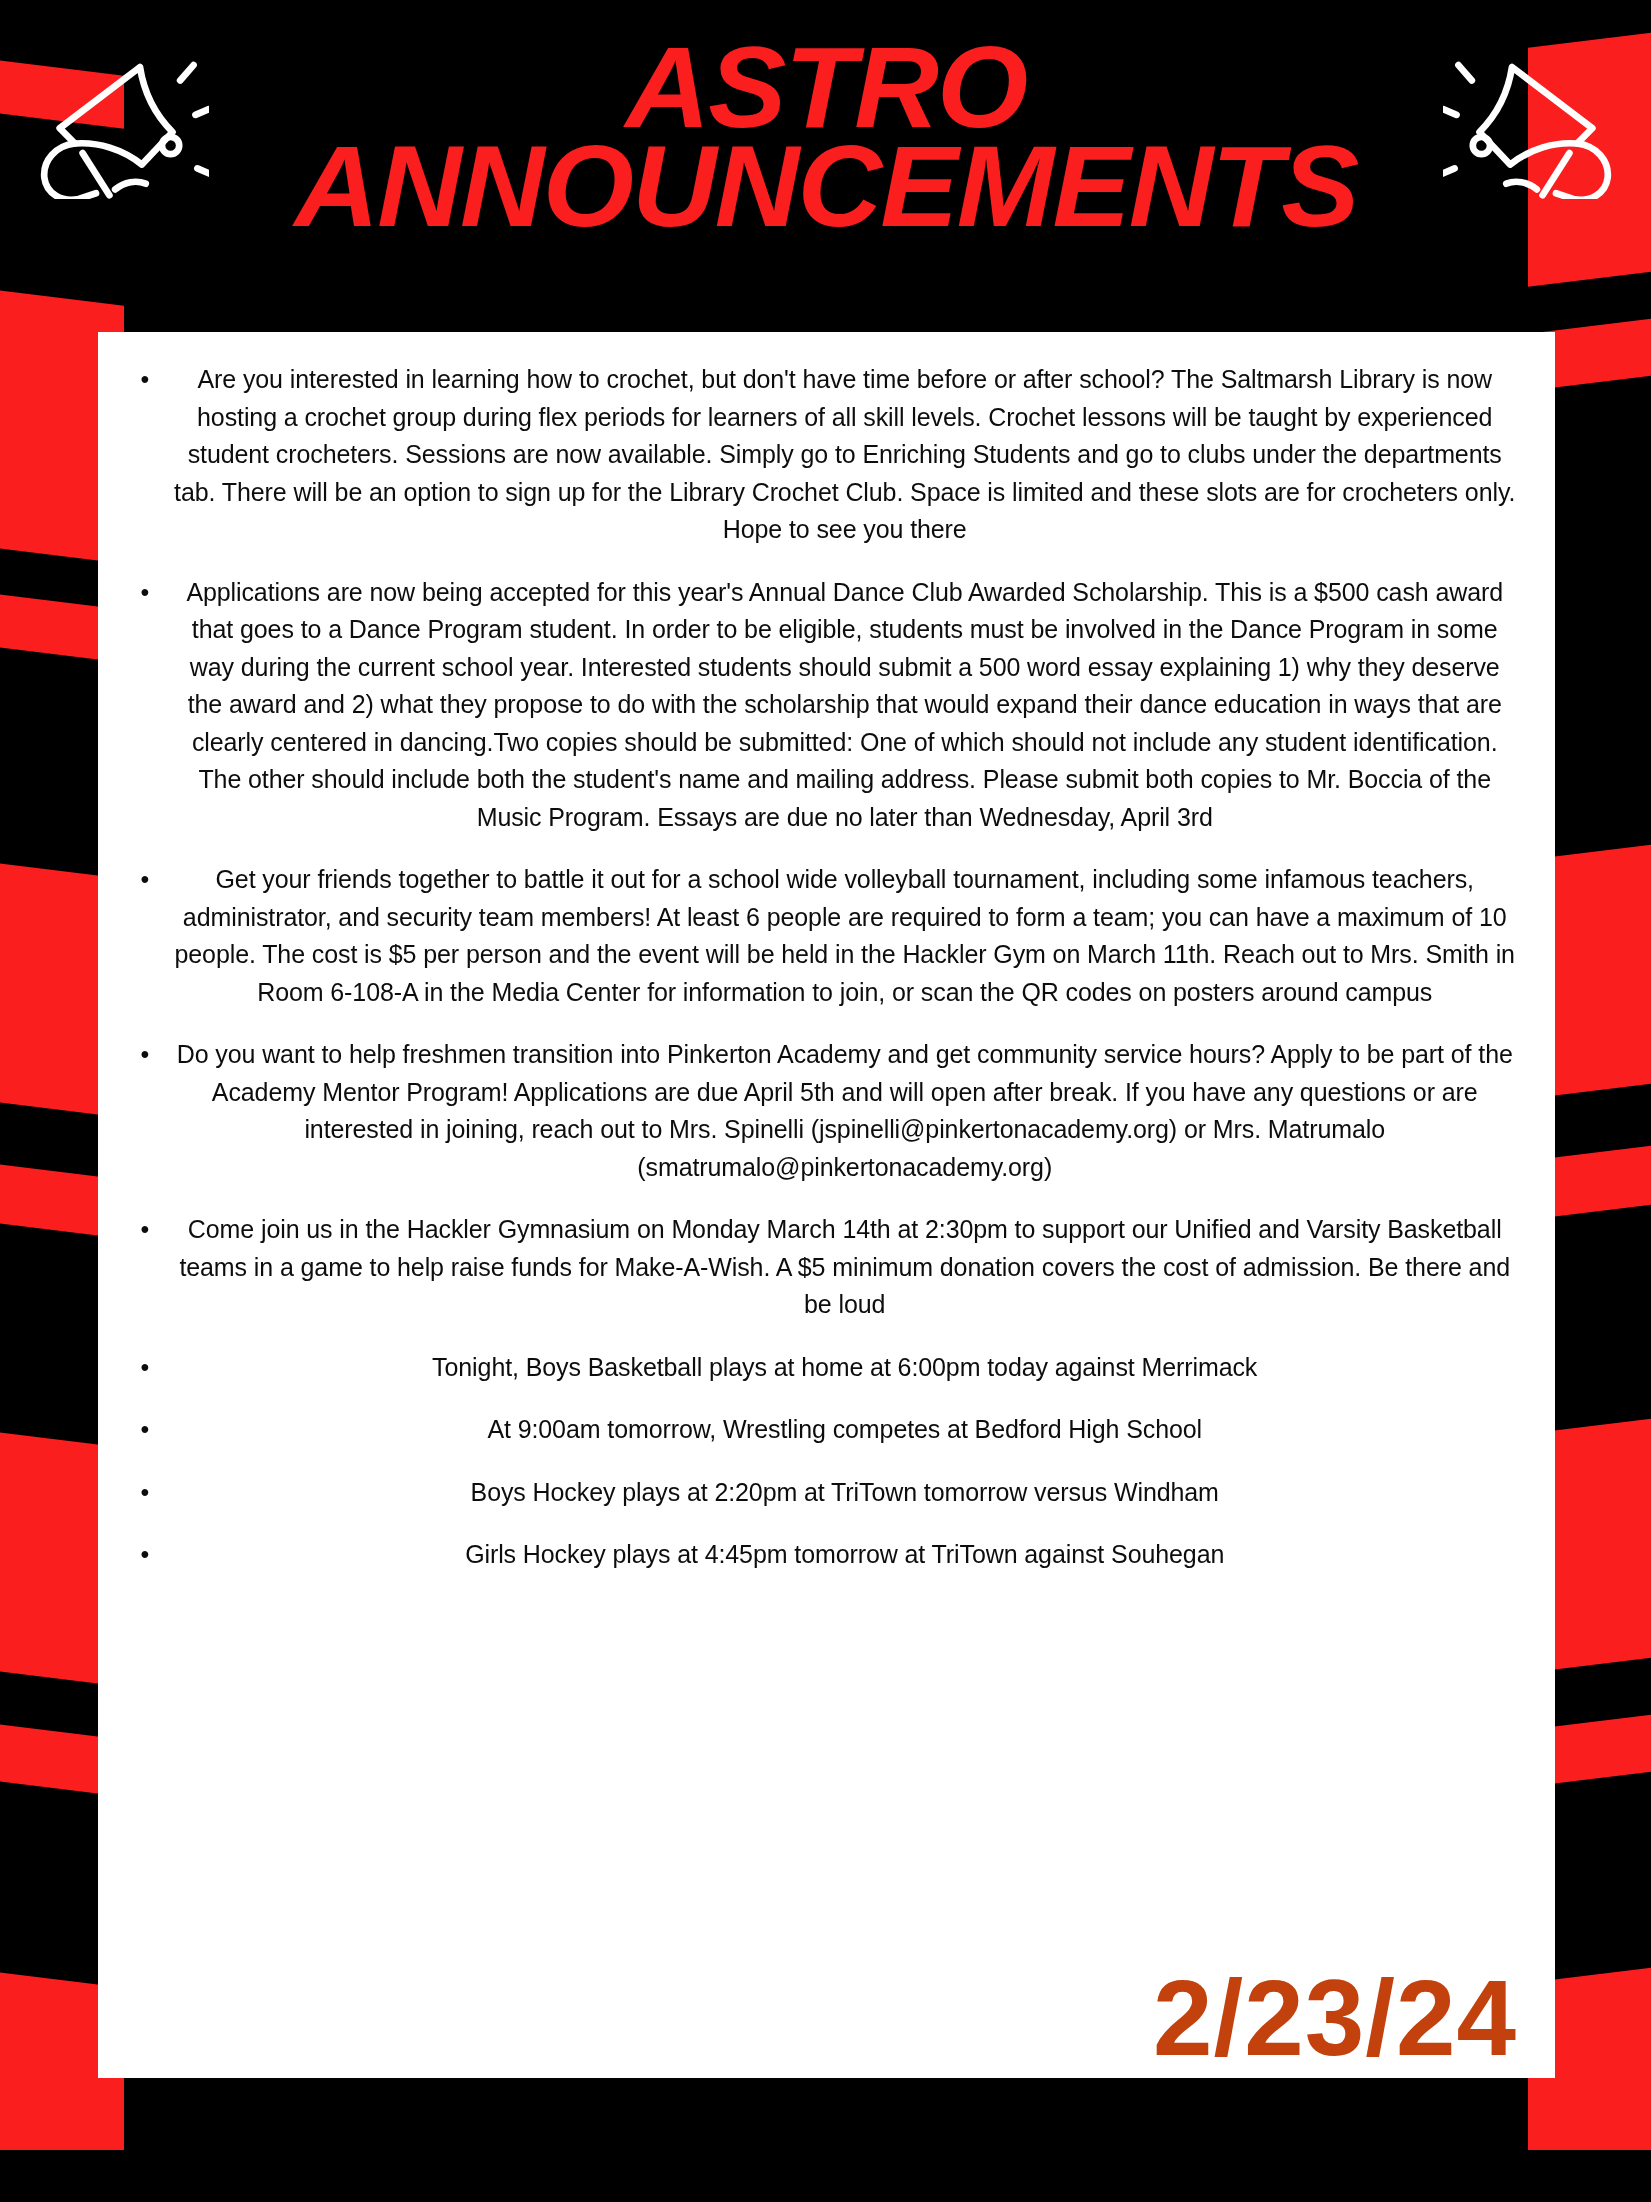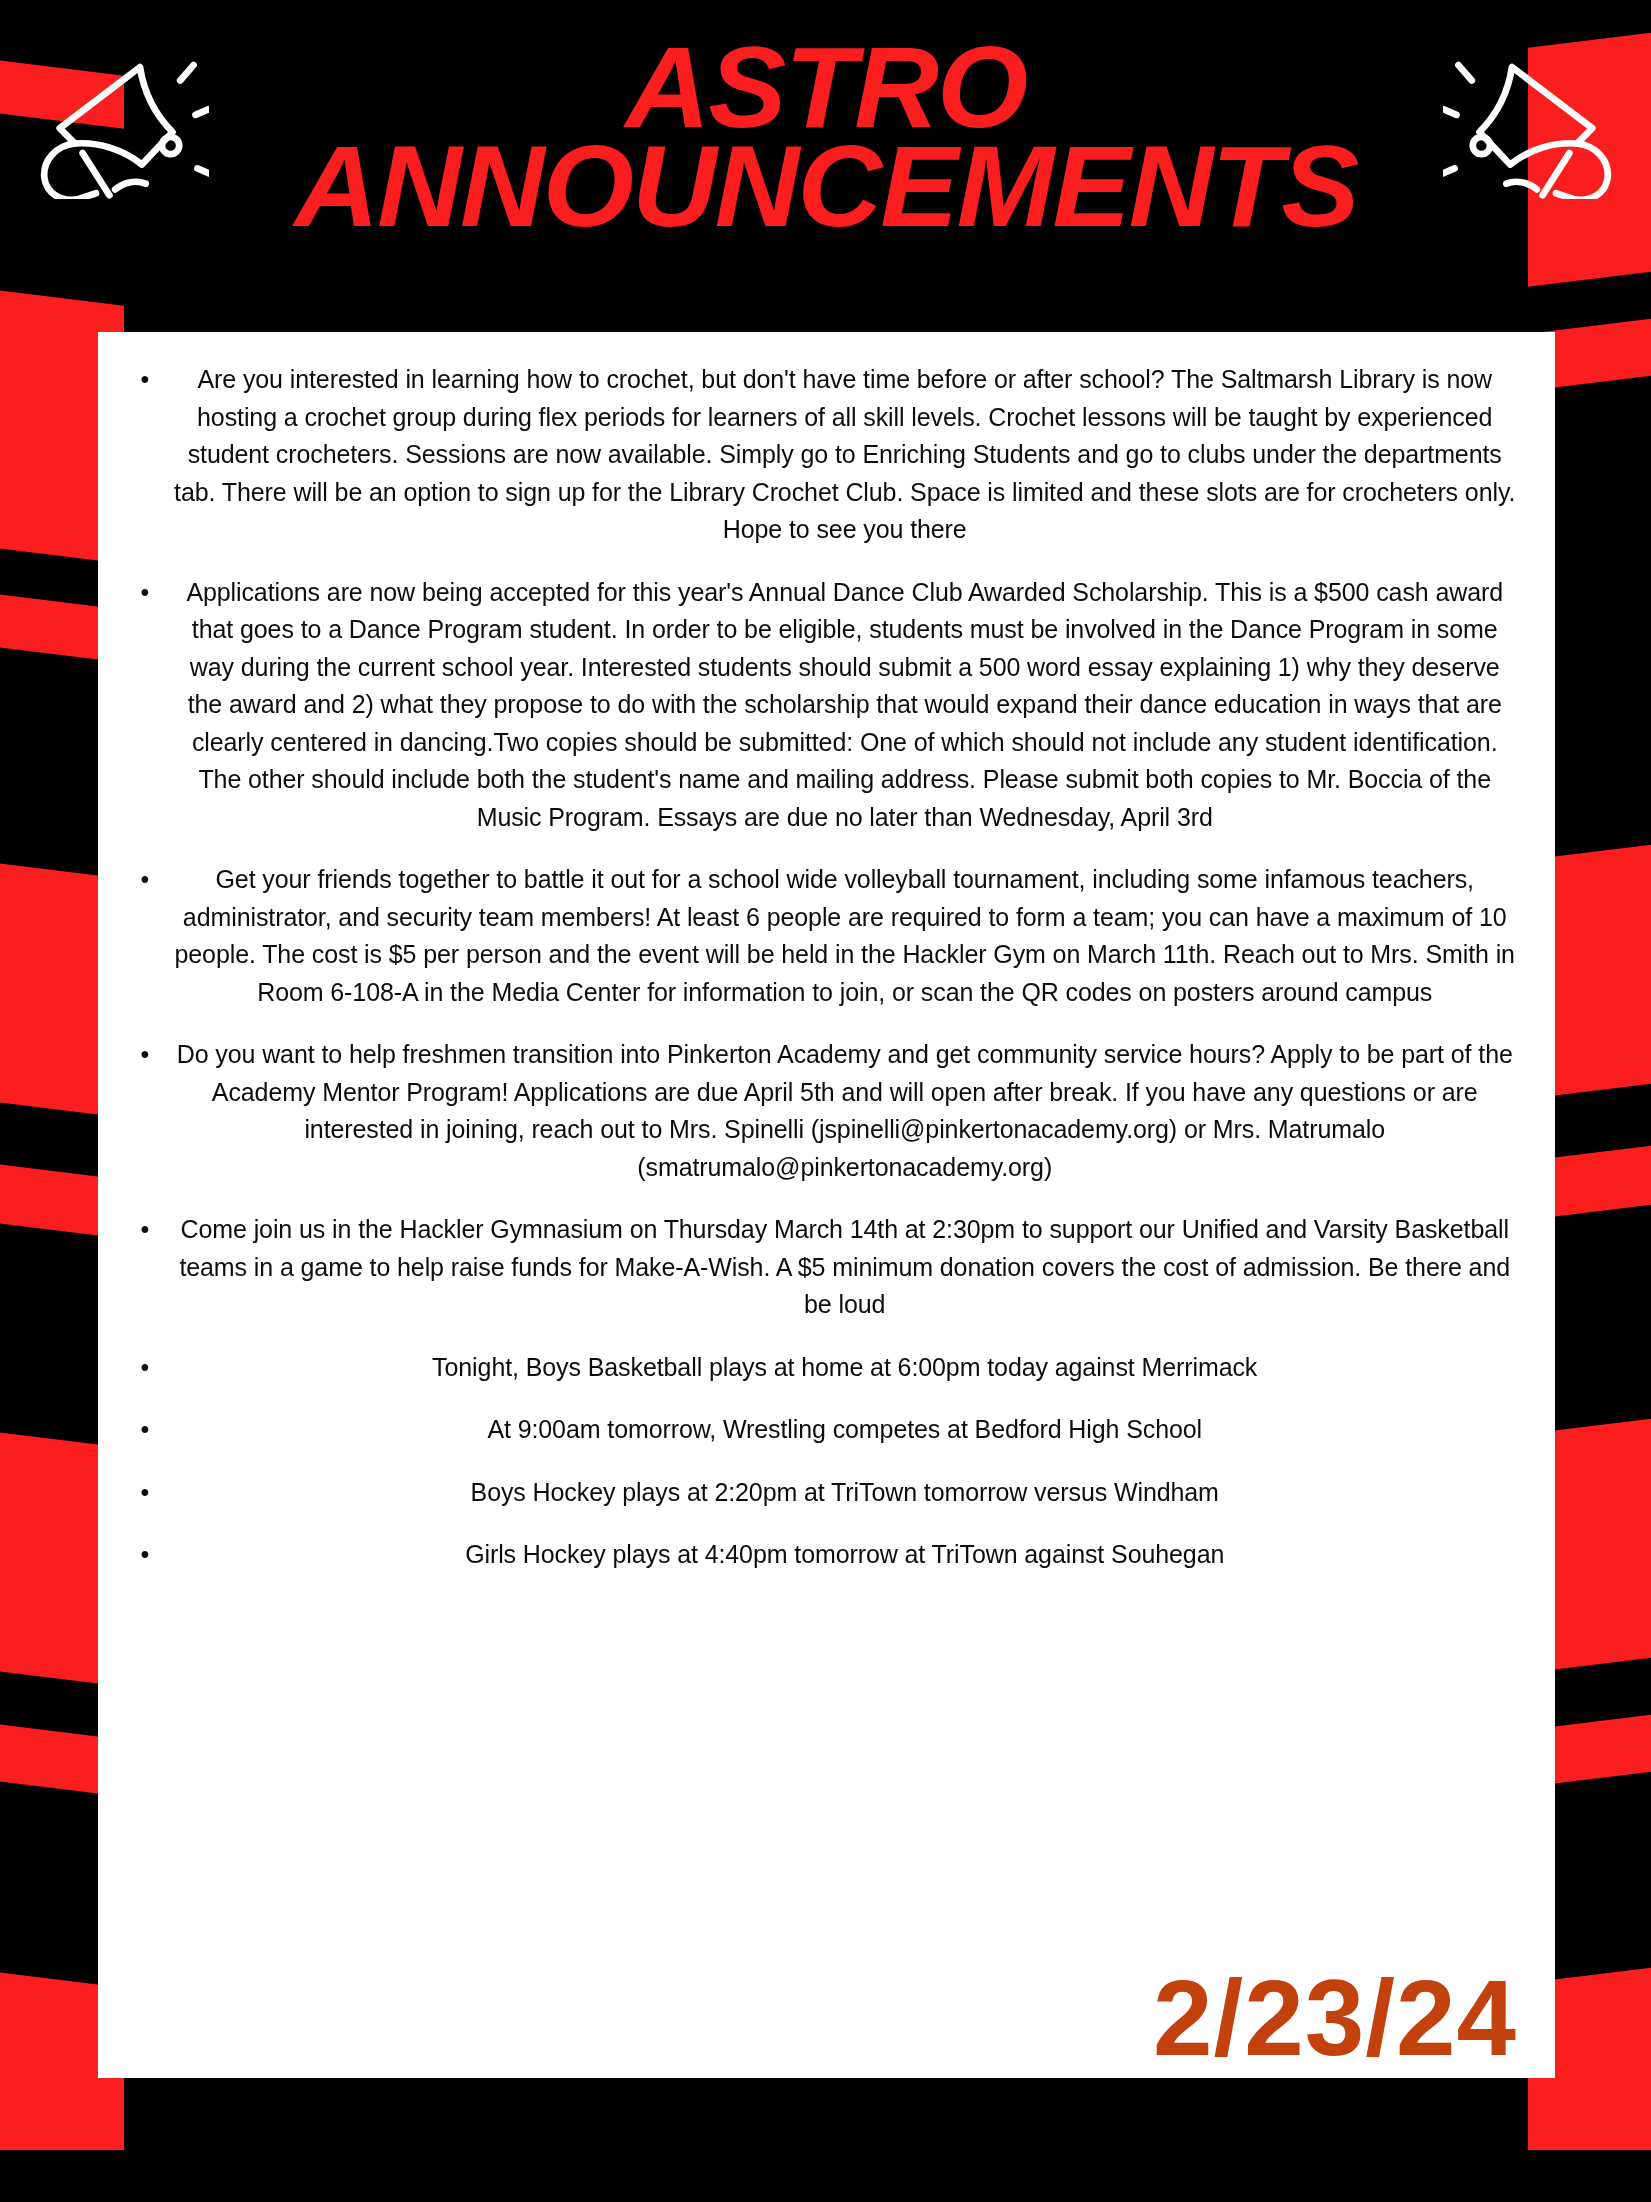--- a/index.html
+++ b/index.html
@@ -204,24 +204,24 @@
       <span class="title-line title-line-2">ANNOUNCEMENTS</span>
     </div>
   </div>
 
   <div id="panel">
     <ul id="announcements">
       <li>Are you interested in learning how to crochet, but don't have time before or after school? The Saltmarsh Library is now hosting a crochet group during flex periods for learners of all skill levels. Crochet lessons will be taught by experienced student crocheters. Sessions are now available. Simply go to Enriching Students and go to clubs under the departments tab. There will be an option to sign up for the Library Crochet Club. Space is limited and these slots are for crocheters only. Hope to see you there</li>
       <li>Applications are now being accepted for this year's Annual Dance Club Awarded Scholarship. This is a $500 cash award that goes to a Dance Program student. In order to be eligible, students must be involved in the Dance Program in some way during the current school year. Interested students should submit a 500 word essay explaining 1) why they deserve the award and 2) what they propose to do with the scholarship that would expand their dance education in ways that are clearly centered in dancing.Two copies should be submitted: One of which should not include any student identification. The other should include both the student's name and mailing address. Please submit both copies to Mr. Boccia of the Music Program. Essays are due no later than Wednesday, April 3rd</li>
       <li>Get your friends together to battle it out for a school wide volleyball tournament, including some infamous teachers, administrator, and security team members! At least 6 people are required to form a team; you can have a maximum of 10 people. The cost is $5 per person and the event will be held in the Hackler Gym on March 11th. Reach out to Mrs. Smith in Room 6-108-A in the Media Center for information to join, or scan the QR codes on posters around campus</li>
       <li>Do you want to help freshmen transition into Pinkerton Academy and get community service hours? Apply to be part of the Academy Mentor Program! Applications are due April 5th and will open after break. If you have any questions or are interested in joining, reach out to Mrs. Spinelli (jspinelli@pinkertonacademy.org) or Mrs. Matrumalo (smatrumalo@pinkertonacademy.org)</li>
-      <li class="tight">Come join us in the Hackler Gymnasium on Thursday March 14th at 2:30pm to support our Unified and Varsity Basketball teams in a game to help raise funds for Make-A-Wish. A $5 minimum donation covers the cost of admission. Be there and be loud</li>
+      <li class="tight">Come join us in the Hackler Gymnasium on Monday March 14th at 2:30pm to support our Unified and Varsity Basketball teams in a game to help raise funds for Make-A-Wish. A $5 minimum donation covers the cost of admission. Be there and be loud</li>
       <li class="sports">Tonight, Boys Basketball plays at home at 6:00pm today against Merrimack</li>
       <li class="sports">At 9:00am tomorrow, Wrestling competes at Bedford High School</li>
       <li class="sports">Boys Hockey plays at 2:20pm at TriTown tomorrow versus Windham</li>
-      <li class="sports">Girls Hockey plays at 4:40pm tomorrow at TriTown against Souhegan</li>
+      <li class="sports">Girls Hockey plays at 4:45pm tomorrow at TriTown against Souhegan</li>
     </ul>
 
     <div id="date-stamp">2/23/24</div>
   </div>
 
 </div>
 
 
 </body></html>

